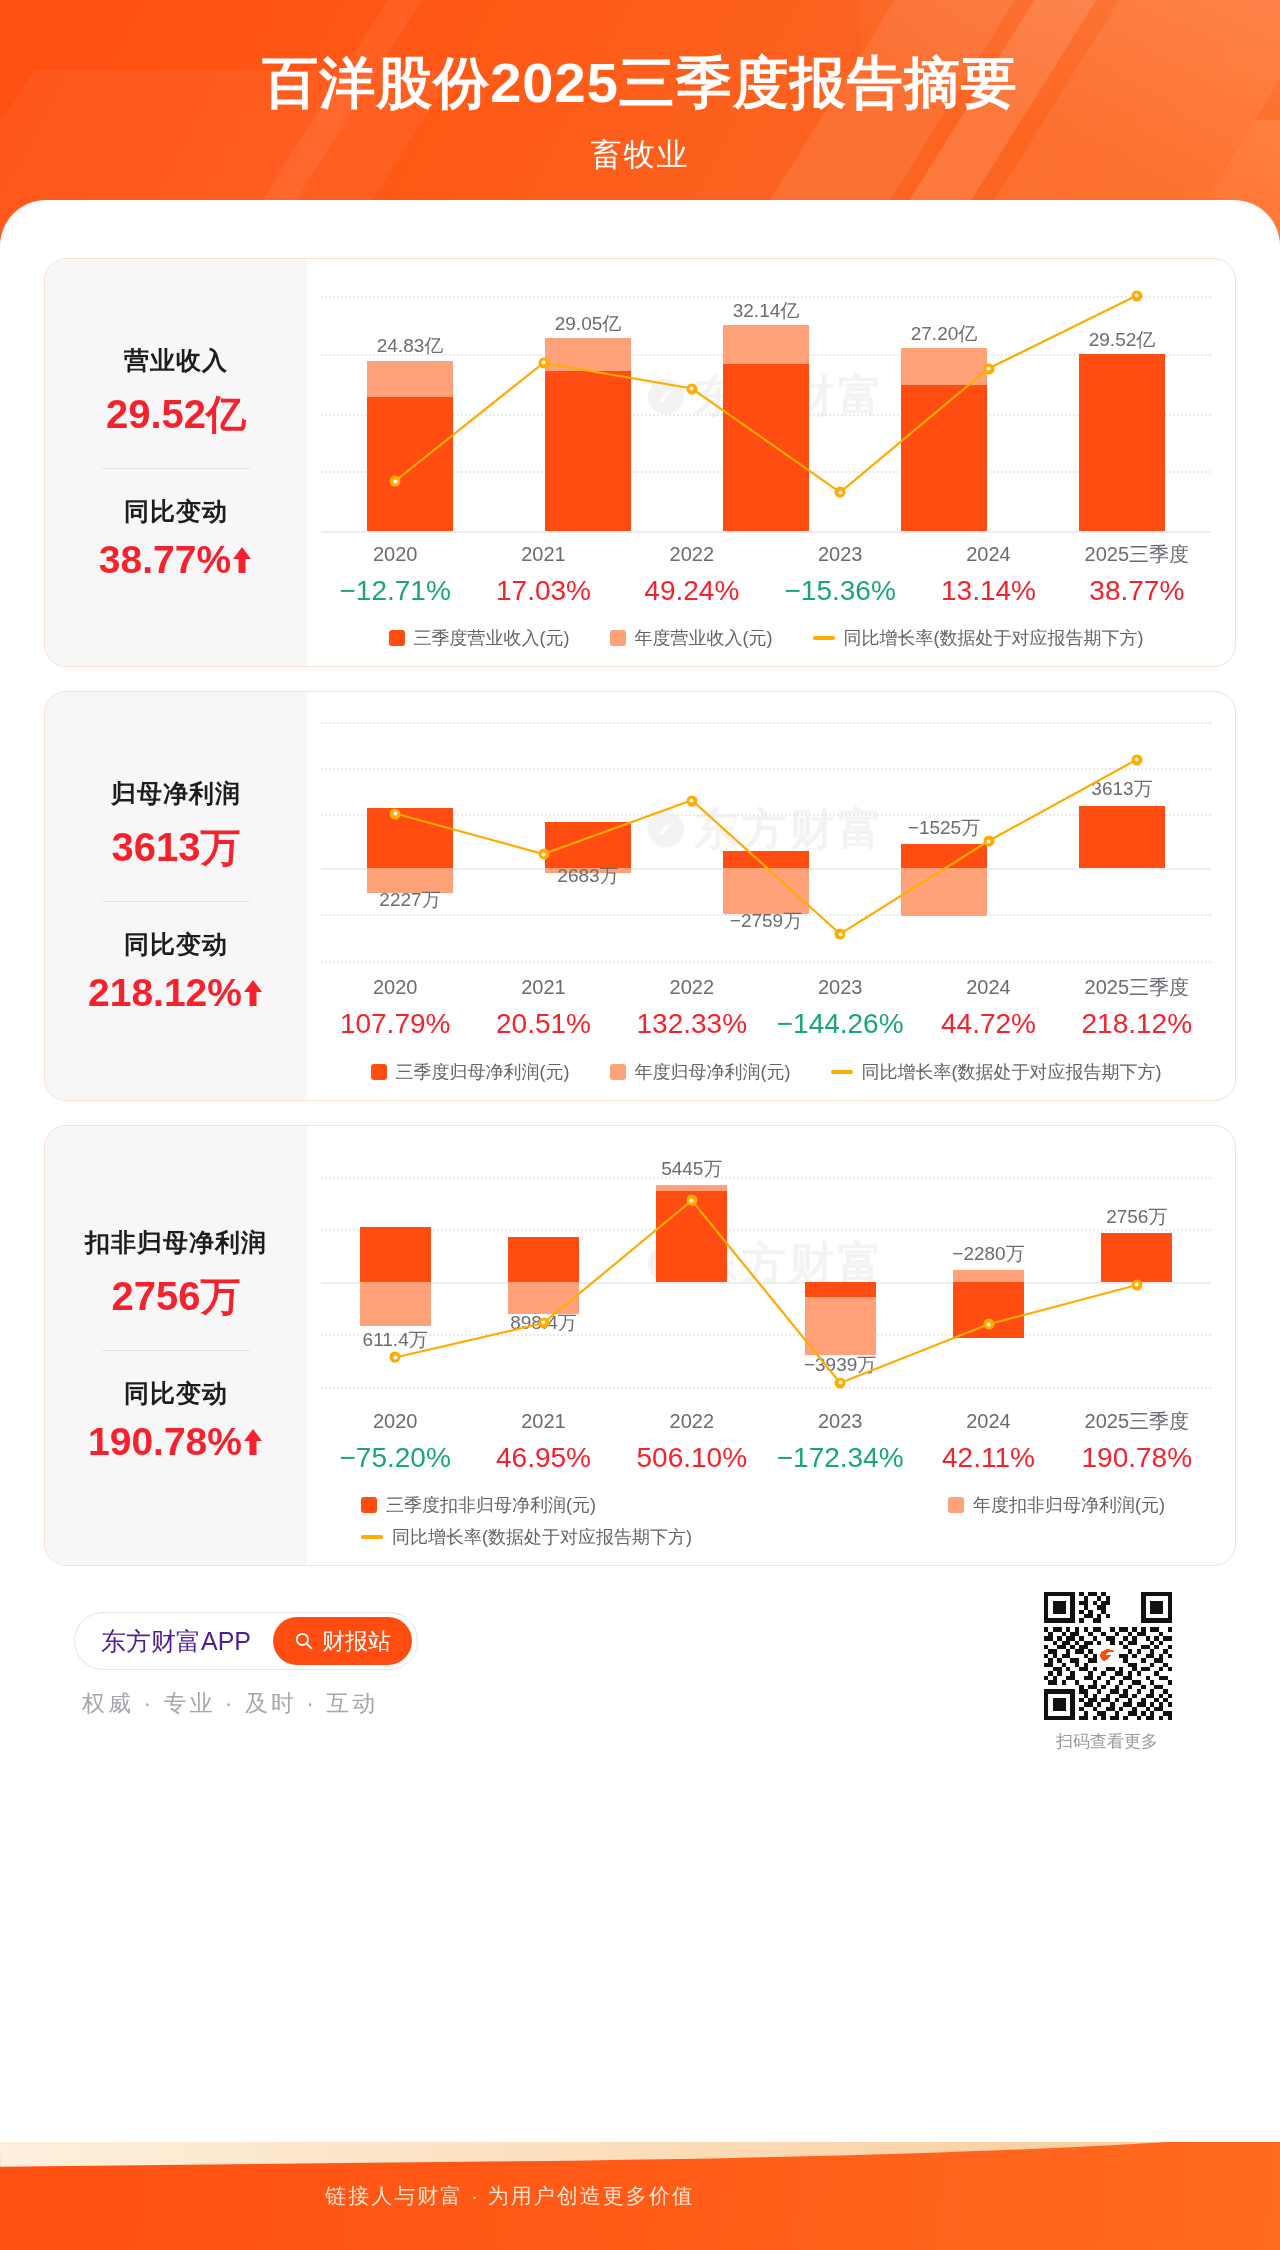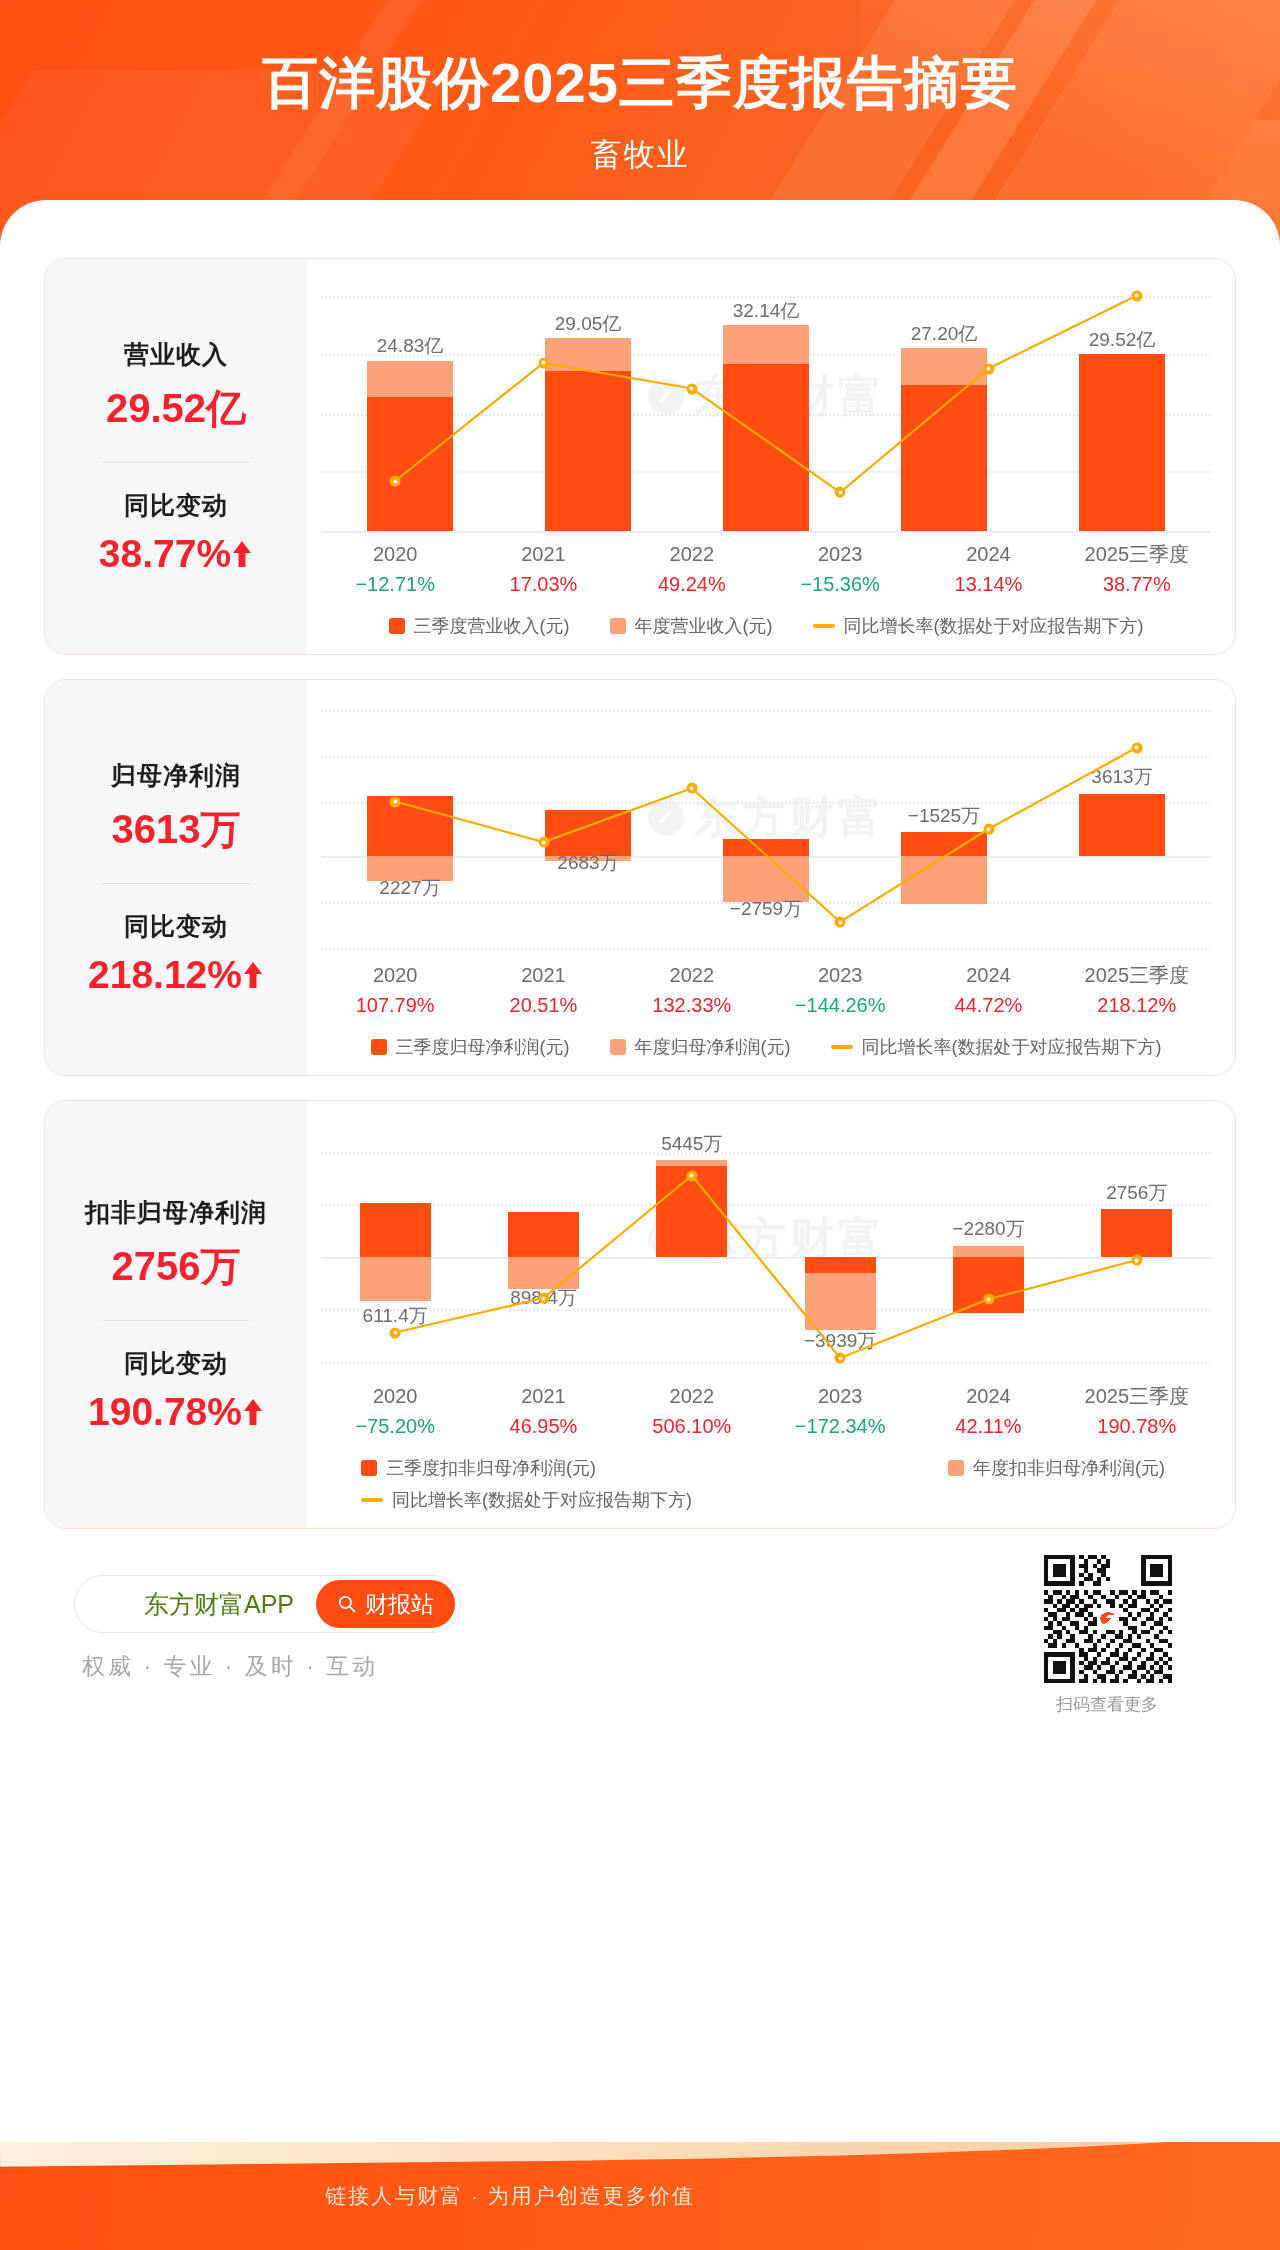--- a/index.html
+++ b/index.html
@@ -79,41 +79,41 @@
     position:absolute;left:50%;top:46%;transform:translate(-50%,-50%);
     font-size:44px;color:#f3f3f5;font-weight:bold;letter-spacing:4px;white-space:nowrap;
     user-select:none;
   }
   .wm .wm-ico{display:inline-block;margin-right:8px;}
 
   
   .axis{display:flex;margin-top:8px;}
   .axis .col{flex:1;text-align:center;}
   .ax-year{font-size:20px;color:#6b6b72;line-height:1.5;}
-  .ax-pct{font-size:20px;line-height:1.55;}
+  .ax-pct{font-size:28px;line-height:1.55;}
   .pos{color:#f5222d;}
   .neg{color:#1aa67b;}
 
   
   .legend{display:flex;justify-content:center;align-items:center;flex-wrap:wrap;
           margin-top:14px;gap:0 40px;font-size:18px;color:#636369;}
   .legend.stacked{flex-direction:column;align-items:flex-start;padding-left:26px;gap:8px 0;}
   .legend-row{display:flex;align-items:center;gap:0 40px;width:100%;}
   .lg{display:flex;align-items:center;white-space:nowrap;}
   .sw{width:16px;height:16px;border-radius:3px;margin-right:9px;display:inline-block;}
   .sw.line{width:22px;height:4px;border-radius:2px;}
 
   
   .footer{position:relative;width:1192px;margin:4px auto 0 auto;height:190px;}
   .pill{
     position:absolute;left:30px;top:22px;height:58px;
     border:1px solid #e6e6ea;border-radius:34px;display:flex;align-items:center;
     padding-left:26px;padding-right:5px;box-sizing:border-box;background:#fff;
   }
-  .pill-text{font-size:25px;color:#4d7c0f;margin-right:22px;margin-left:43px;}
+  .pill-text{font-size:25px;color:#4c1d95;margin-right:22px;}
   .pill-btn{
     background:#ff4d12;border-radius:28px;height:48px;display:flex;align-items:center;
     padding:0 21px;color:#fff;font-size:23px;
   }
   .pill-btn .mag{margin-right:8px;display:inline-flex;}
   .tagline{position:absolute;left:38px;top:98px;font-size:23px;color:#a6a6ad;letter-spacing:3px;}
   .qr{position:absolute;right:64px;top:2px;width:128px;height:128px;}
   .qr-cap{position:absolute;right:44px;top:140px;width:170px;text-align:center;font-size:17px;color:#9a9aa1;}
 
   .bottombar{

